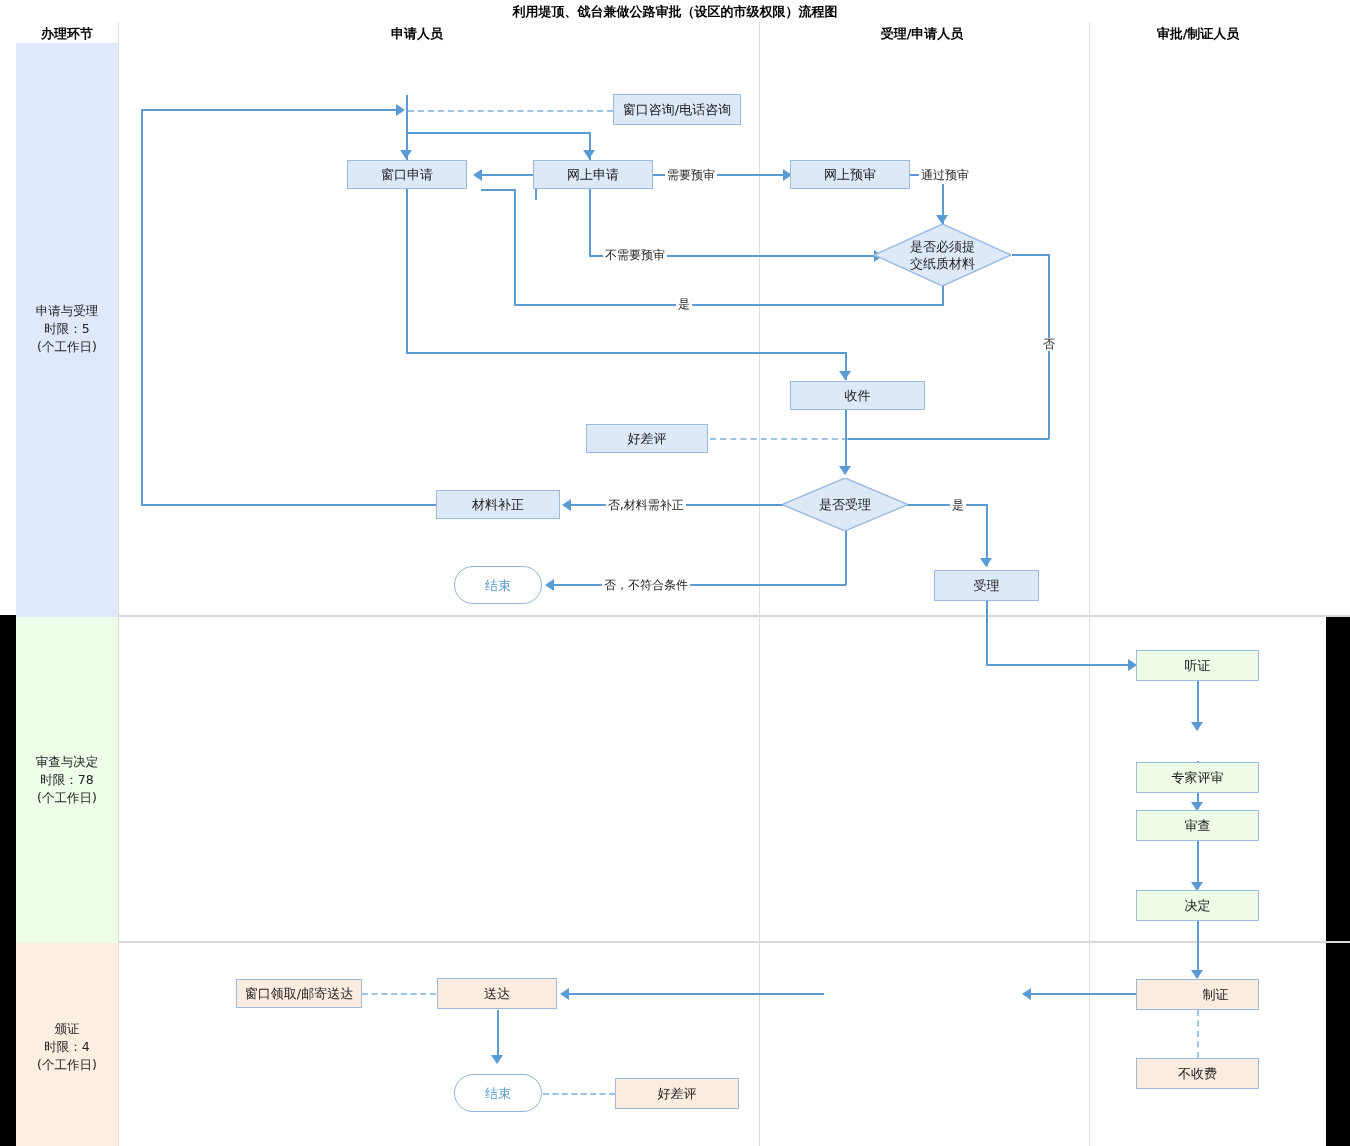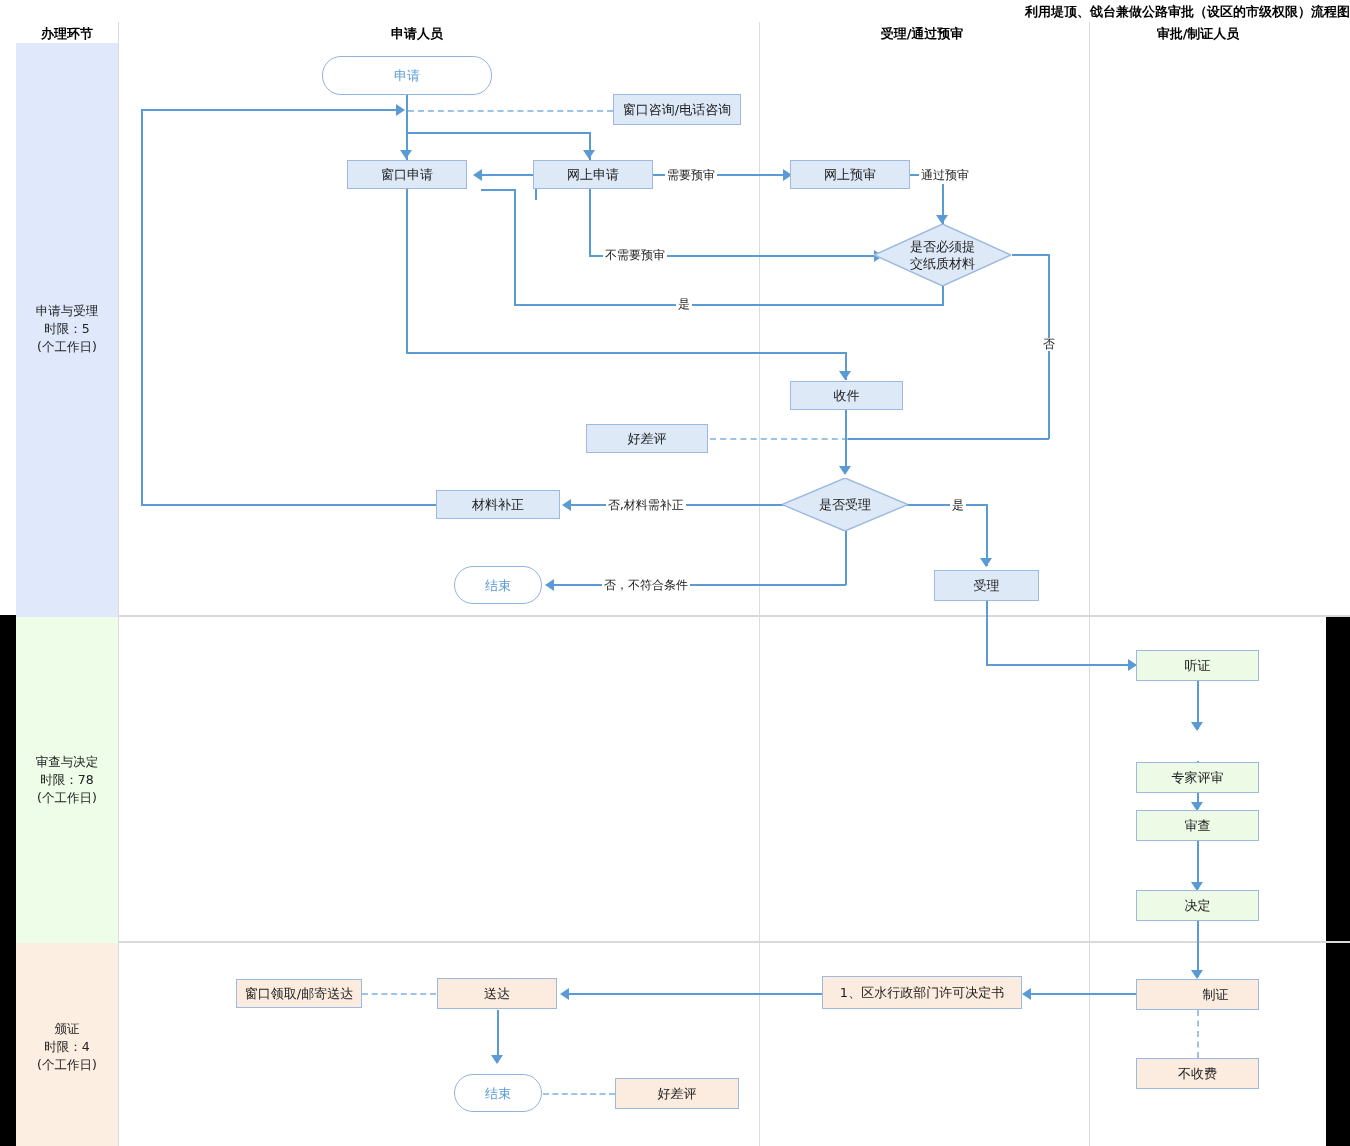--- a/index.html
+++ b/index.html
@@ -15,21 +15,21 @@
   .band{position:absolute;left:16px;width:102px;}
   .band.blue  {background:#dfe9fb;}
   .band.green {background:#edfde8;}
   .band.orange{background:#fdeee2;}
 
   
   .hdiv{position:absolute;left:118px;right:0;height:2px;background:#d9d9d9;}
   .vdiv{position:absolute;top:22px;width:1px;background:#dcdcdc;}
 
   
-  .title{position:absolute;left:0;top:3px;width:1350px;text-align:right;
+  .title{position:absolute;left:0;top:3px;width:1350px;text-align:center;
          font-size:13px;font-weight:bold;color:#000;}
   .colhead{position:absolute;font-size:13px;font-weight:bold;color:#000;
            text-align:center;}
   .bandlabel{position:absolute;width:102px;text-align:center;font-size:12.5px;
              color:#222;line-height:18px;}
 
   
   .node{position:absolute;box-sizing:border-box;display:flex;
         align-items:center;justify-content:center;text-align:center;
         font-size:13px;line-height:17px;color:#1b1b1b;}
@@ -73,21 +73,21 @@
 
   <div class="hdiv" style="top:615px;"></div>
   <div class="hdiv" style="top:941px;"></div>
 
   <div class="vdiv" style="left:118px;height:1124px;"></div>
   <div class="vdiv" style="left:759px;height:1124px;"></div>
   <div class="vdiv" style="left:1089px;height:1124px;"></div>
 
   <div class="colhead" style="left:16px;top:25px;width:102px;">办理环节</div>
   <div class="colhead" style="left:357px;top:25px;width:120px;">申请人员</div>
-  <div class="colhead" style="left:862px;top:25px;width:120px;">受理/通过预审</div>
+  <div class="colhead" style="left:862px;top:25px;width:120px;">受理/申请人员</div>
   <div class="colhead" style="left:1138px;top:25px;width:120px;">审批/制证人员</div>
 
   <div class="bandlabel" style="left:16px;top:302px;">
     <div>申请与受理</div>
     <div>时限：5</div>
     <div>(个工作日)</div>
   </div>
   <div class="bandlabel" style="left:16px;top:753px;">
     <div>审查与决定</div>
     <div>时限：78</div>
@@ -182,41 +182,40 @@
   <div class="ln lnh" style="left:568px;top:993px;width:256px;"></div>
   <div class="arw left" style="left:560px;top:988px;"></div>
 
   <div class="dash-h" style="left:362px;top:993px;width:74px;"></div>
 
   <div class="ln lnv" style="left:497px;top:1010px;height:52px;"></div>
   <div class="arw down" style="left:491px;top:1055px;"></div>
 
   <div class="dash-h" style="left:543px;top:1093px;width:72px;"></div>
 
-  <div class="node term" style="left:322px;top:56px;width:170px;height:39px;">申请</div>
 
   <div class="node rect blue" style="left:613px;top:94px;width:128px;height:31px;">窗口咨询/电话咨询</div>
 
   <div class="node rect blue" style="left:347px;top:160px;width:120px;height:29px;">窗口申请</div>
 
   <div class="node rect blue" style="left:533px;top:160px;width:120px;height:29px;">网上申请</div>
 
   <div class="node rect blue" style="left:790px;top:160px;width:120px;height:29px;">网上预审</div>
 
   <div class="node diamond" style="left:874px;top:224px;width:137px;height:62px;">
     <svg class="dshape" viewBox="0 0 137 62" preserveAspectRatio="none">
       <polygon points="68.5,0 137,31 68.5,62 0,31" fill="#dee9f8" stroke="#9cb9df" stroke-width="1.4"></polygon>
     </svg>
     <div class="dlabel">
       <div>是否必须提</div>
       <div>交纸质材料</div>
     </div>
   </div>
 
-  <div class="node rect blue" style="left:790px;top:381px;width:113px;height:29px;">收件</div>
+  <div class="node rect blue" style="left:790px;top:381px;width:135px;height:29px;">收件</div>
 
   <div class="node rect blue" style="left:586px;top:424px;width:122px;height:29px;">好差评</div>
 
   <div class="node diamond" style="left:782px;top:478px;width:126px;height:53px;text-align:right;">
     <svg class="dshape" viewBox="0 0 126 53" preserveAspectRatio="none">
       <polygon points="63,0 126,26.5 63,53 0,26.5" fill="#dee9f8" stroke="#9cb9df" stroke-width="1.4"></polygon>
     </svg>
     <div class="dlabel">是否受理</div>
   </div>
 
@@ -231,21 +230,20 @@
   <div class="node rect green" style="left:1136px;top:730px;width:123px;height:31px;margin-top:32px;">专家评审</div>
 
   <div class="node rect green" style="left:1136px;top:810px;width:123px;height:31px;">审查</div>
 
   <div class="node rect green" style="left:1136px;top:890px;width:123px;height:31px;">决定</div>
 
   <div class="node rect orange" style="left:1136px;top:979px;width:123px;height:31px;padding-left:36px;">制证</div>
 
   <div class="node rect orange" style="left:1136px;top:1058px;width:123px;height:31px;">不收费</div>
 
-  <div class="node rect orange" style="left:822px;top:976px;width:200px;height:33px;">1、区水行政部门许可决定书</div>
 
   <div class="node rect orange" style="left:437px;top:978px;width:120px;height:31px;">送达</div>
 
   <div class="node rect orange" style="left:236px;top:979px;width:126px;height:29px;">窗口领取/邮寄送达</div>
 
   <div class="node term" style="left:454px;top:1074px;width:88px;height:38px;">结束</div>
 
   <div class="node rect orange" style="left:615px;top:1078px;width:124px;height:31px;">好差评</div>
 
   <div class="elab" style="left:665px;top:167px;">需要预审</div>

